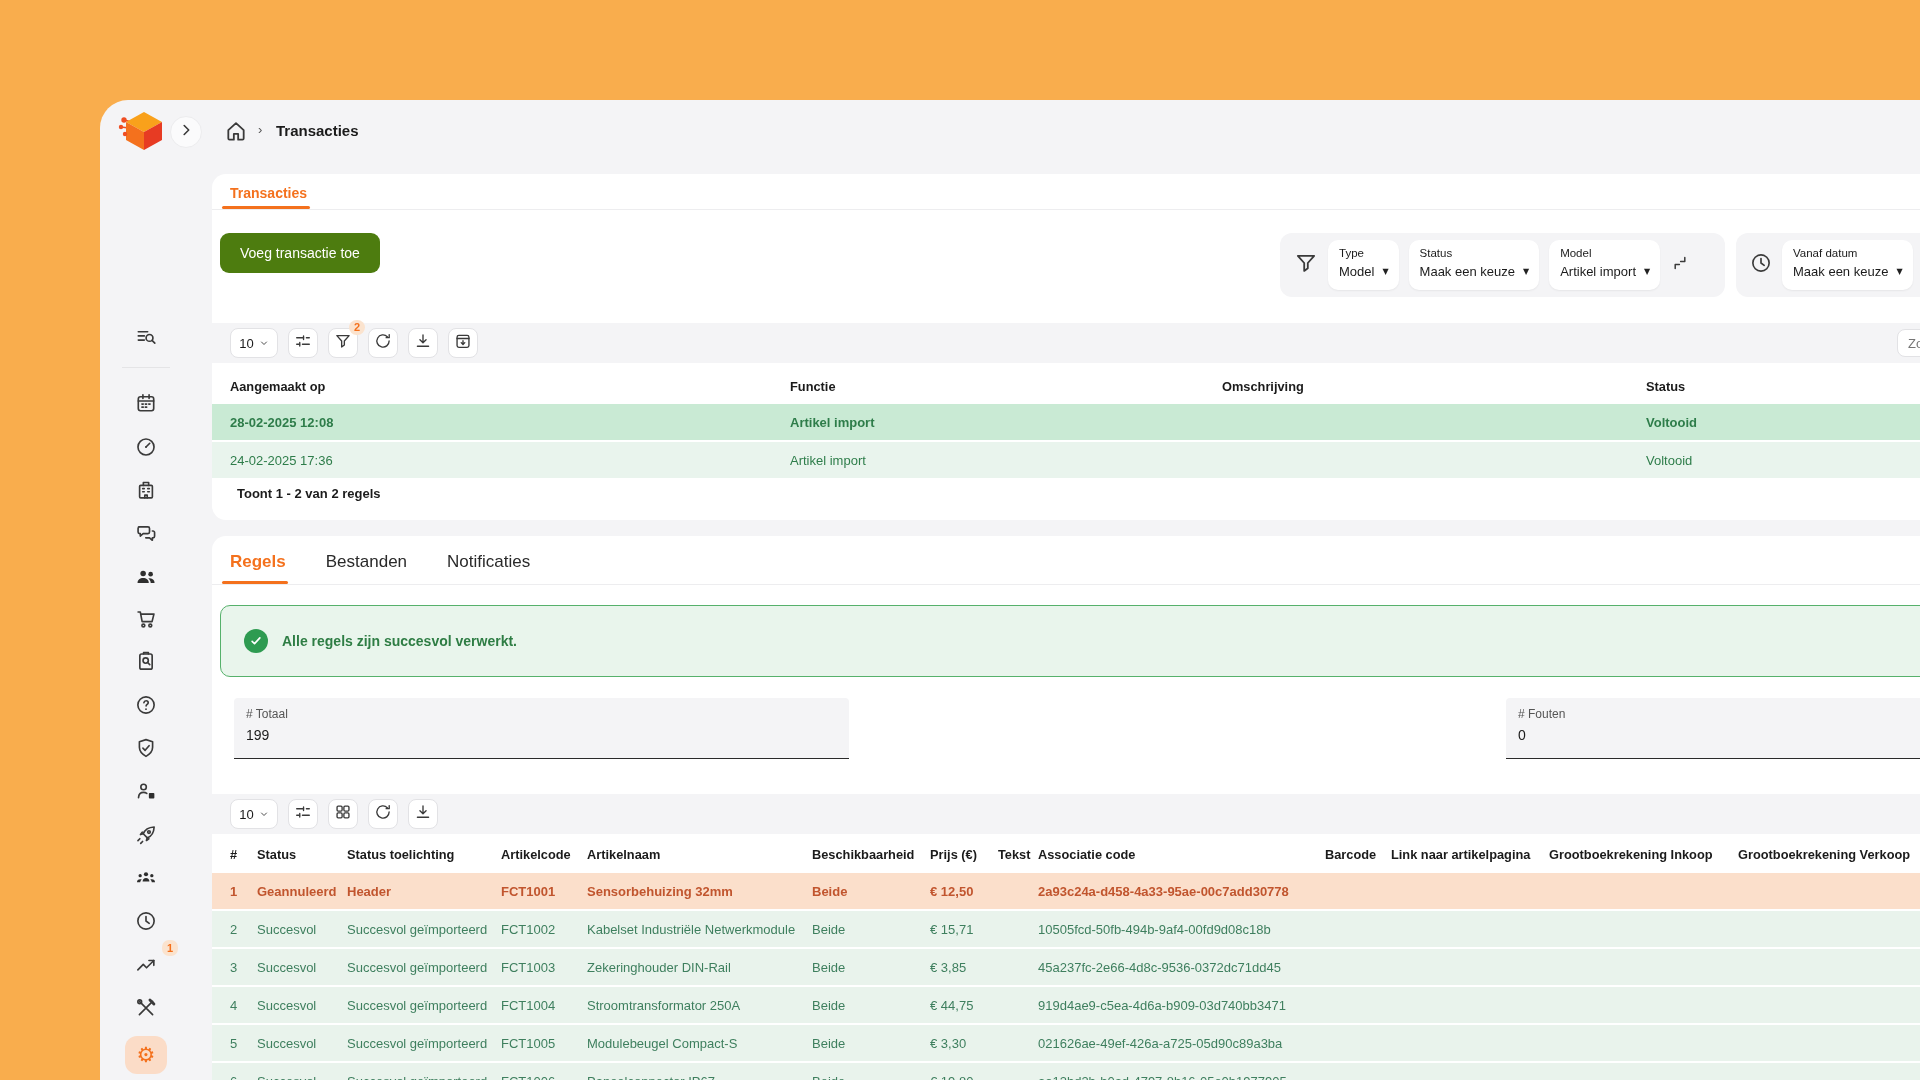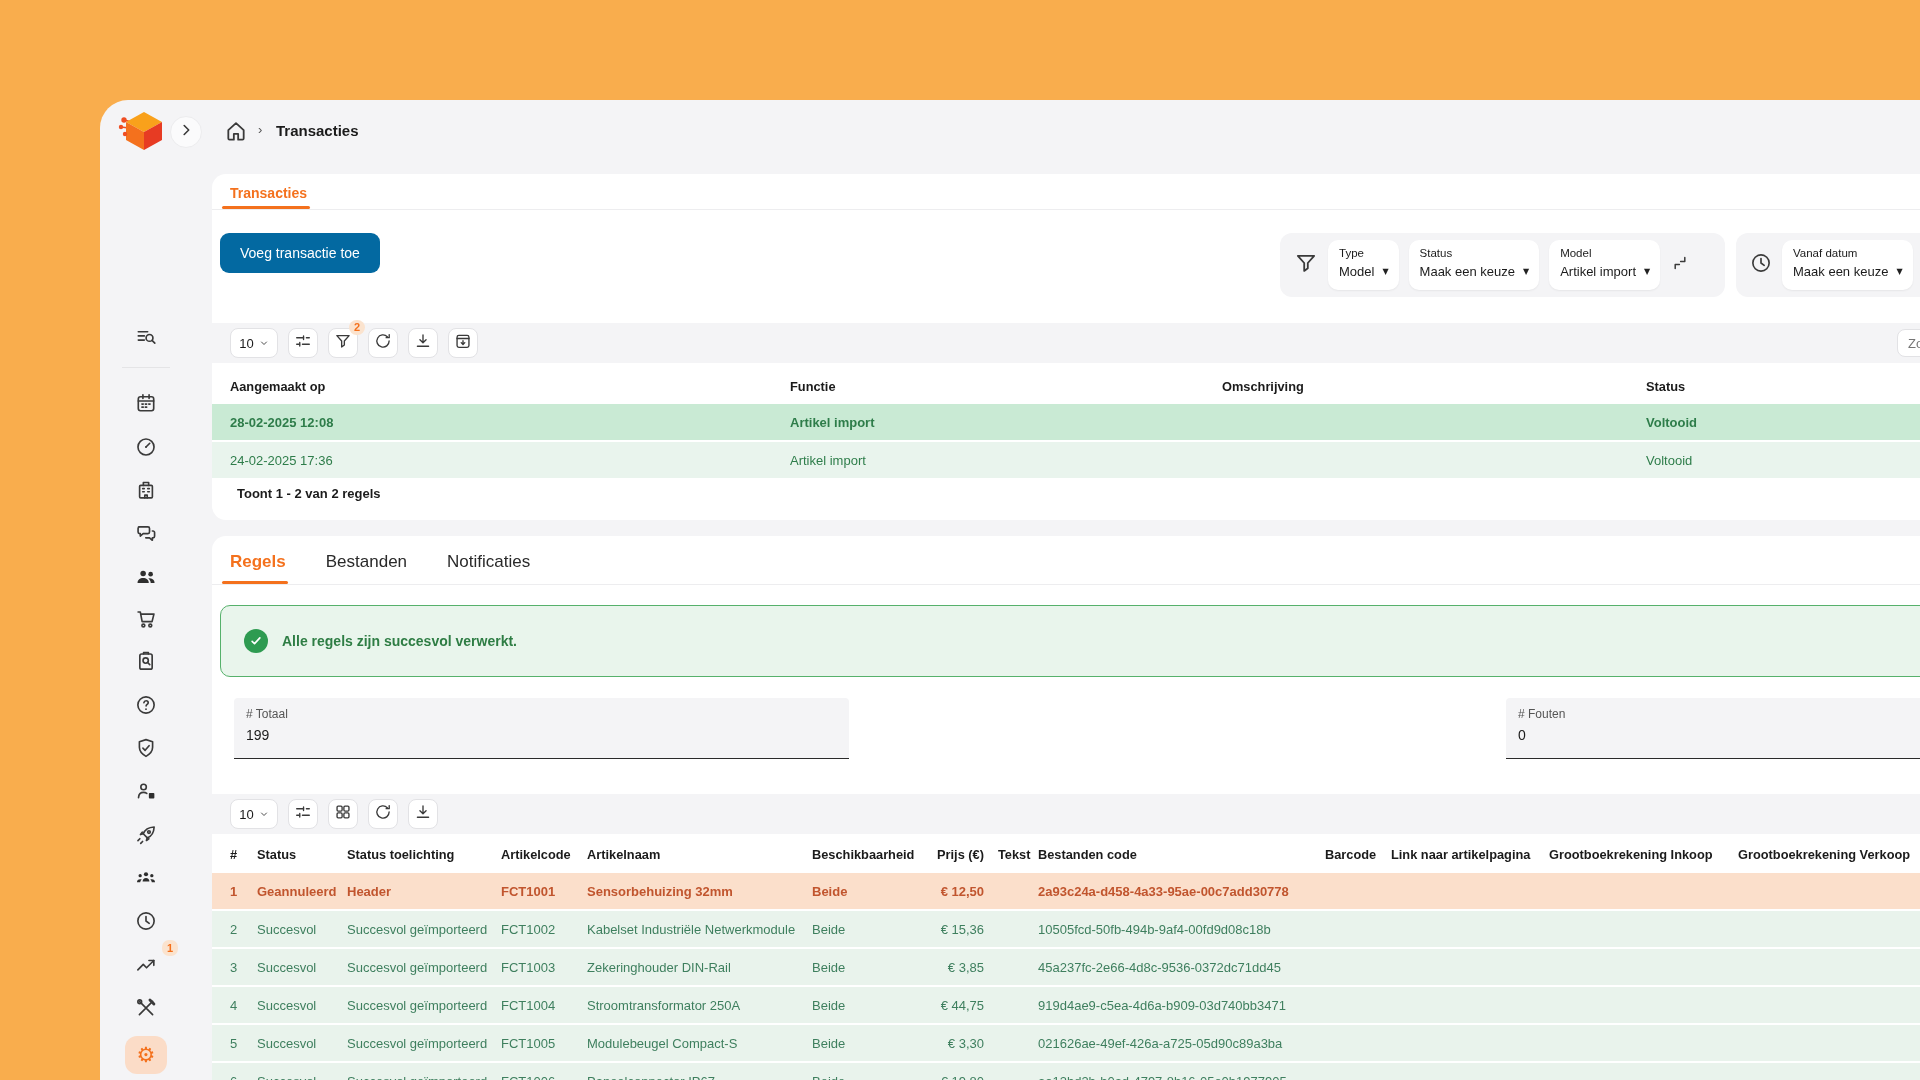--- a/index.html
+++ b/index.html
@@ -24,21 +24,21 @@
   .crumb-home{position:absolute;left:124px;top:19px;width:24px;height:24px;cursor:pointer}
   .crumb-sep{position:absolute;left:158px;top:22px;color:#555;font-size:13px}
   .crumb-title{position:absolute;left:176px;top:22px;font-size:15px;font-weight:bold}
   
   .panel{position:absolute;left:112px;right:-40px;background:#fff;border-radius:14px}
   #panel1{top:74px;height:346px}
   #panel2{top:436px;bottom:-40px}
   .ptab{position:absolute;left:18px;top:11px;font-size:14px;font-weight:bold;color:#F4711D;cursor:pointer}
   .ptab-line{position:absolute;left:10px;top:32px;width:88px;height:3px;background:#F4711D;border-radius:2px}
   .pdivider{position:absolute;left:0;right:0;top:35px;height:1px;background:#EDEDEF}
-  .add-btn{position:absolute;left:8px;top:59px;height:40px;padding:0 20px;background:#0369a1;color:#fff;
+  .add-btn{position:absolute;left:8px;top:59px;height:40px;padding:0 20px;background:#4d7c0f;color:#fff;
            font-size:14px;border:none;border-radius:9px;cursor:pointer;font-family:inherit}
   
   .fgroup{position:absolute;top:59px;height:64px;background:#F4F4F6;border-radius:12px;
           display:flex;align-items:center;gap:10px;padding:0 14px;box-sizing:border-box}
   #fgroupA{left:1068px;width:445px}
   #fgroupB{left:1524px;width:430px}
   .fcard{background:#fff;border-radius:10px;height:50px;box-sizing:border-box;padding:7px 10px 0 11px;
          box-shadow:0 1px 2px rgba(0,0,0,.06);cursor:pointer;position:relative}
   .fcard .flabel{font-size:11.5px;font-weight:normal}
   .fcard .fvalrow{display:flex;align-items:center;gap:8px;margin-top:5px}
@@ -63,21 +63,21 @@
   .t2 .thead,.t2 .trow{grid-template-columns:27px 90px 154px 86px 225px 118px 62px 46px 287px 66px 158px 189px 1fr}
   .thead{height:32px}
   .hcell{font-size:12.8px;font-weight:bold;white-space:nowrap;overflow:hidden}
   .rows{display:flex;flex-direction:column;gap:2px}
   .trow{height:36px;cursor:pointer}
   .cell{font-size:13px;white-space:nowrap;overflow:hidden}
   .t1 .trow{background:#E9F4ED}.t1 .trow .cell{color:#2E7D4A}
   .t1 .trow.strong{background:#C9EAD4}.t1 .trow.strong .cell{font-weight:bold}
   .t2 .trow.success{background:#E9F3EC}.t2 .trow.success .cell{color:#3E7F5E}
   .t2 .trow.cancelled{background:#FBDFCB}.t2 .trow.cancelled .cell{color:#C1552E;font-weight:bold}
-  .t2 .hcell:nth-child(7),.t2 .cell:nth-child(7){text-align:right;padding-right:8px}
+  .t2 .hcell:nth-child(7),.t2 .cell:nth-child(7){padding-right:8px}
   .t2 .hcell:nth-child(8),.t2 .cell:nth-child(8){padding-left:6px}
   #t1head{position:absolute;left:0;right:0;top:196px}
   #t1rows{position:absolute;left:0;right:0;top:230px}
   #t1foot{position:absolute;left:25px;top:312px;font-size:13px;font-weight:bold}
   #t2head{position:absolute;left:0;right:0;top:302px}
   #t2rows{position:absolute;left:0;right:0;top:337px}
   
   .tabs2{position:absolute;left:18px;top:16px;display:flex;gap:40px}
   .tab2{font-size:17px;color:#2A2A2A;cursor:pointer}
   .tab2.active{color:#F4711D;font-weight:bold}
@@ -426,21 +426,21 @@
     <div class="t2" style="position:absolute;left:0;right:0;top:0;bottom:0;pointer-events:none">
       <div class="thead" id="t2head" style="pointer-events:auto">
           <div class="hcell">#</div>
           <div class="hcell">Status</div>
           <div class="hcell">Status toelichting</div>
           <div class="hcell">Artikelcode</div>
           <div class="hcell">Artikelnaam</div>
           <div class="hcell">Beschikbaarheid</div>
           <div class="hcell">Prijs (€)</div>
           <div class="hcell">Tekst</div>
-          <div class="hcell">Bestanden code</div>
+          <div class="hcell">Associatie code</div>
           <div class="hcell">Barcode</div>
           <div class="hcell">Link naar artikelpagina</div>
           <div class="hcell">Grootboekrekening Inkoop</div>
           <div class="hcell">Grootboekrekening Verkoop</div>
         </div>
       <div class="rows" id="t2rows" style="pointer-events:auto">
           <div class="trow cancelled">
             <div class="cell">1</div>
             <div class="cell">Geannuleerd</div>
             <div class="cell">Header</div>
@@ -455,21 +455,21 @@
             <div class="cell"></div>
             <div class="cell"></div>
           </div>
           <div class="trow success">
             <div class="cell">2</div>
             <div class="cell">Succesvol</div>
             <div class="cell">Succesvol geïmporteerd</div>
             <div class="cell">FCT1002</div>
             <div class="cell">Kabelset Industriële Netwerkmodule</div>
             <div class="cell">Beide</div>
-            <div class="cell">€ 15,36</div>
+            <div class="cell">€ 15,71</div>
             <div class="cell"></div>
             <div class="cell">10505fcd-50fb-494b-9af4-00fd9d08c18b</div>
             <div class="cell"></div>
             <div class="cell"></div>
             <div class="cell"></div>
             <div class="cell"></div>
           </div>
           <div class="trow success">
             <div class="cell">3</div>
             <div class="cell">Succesvol</div>

